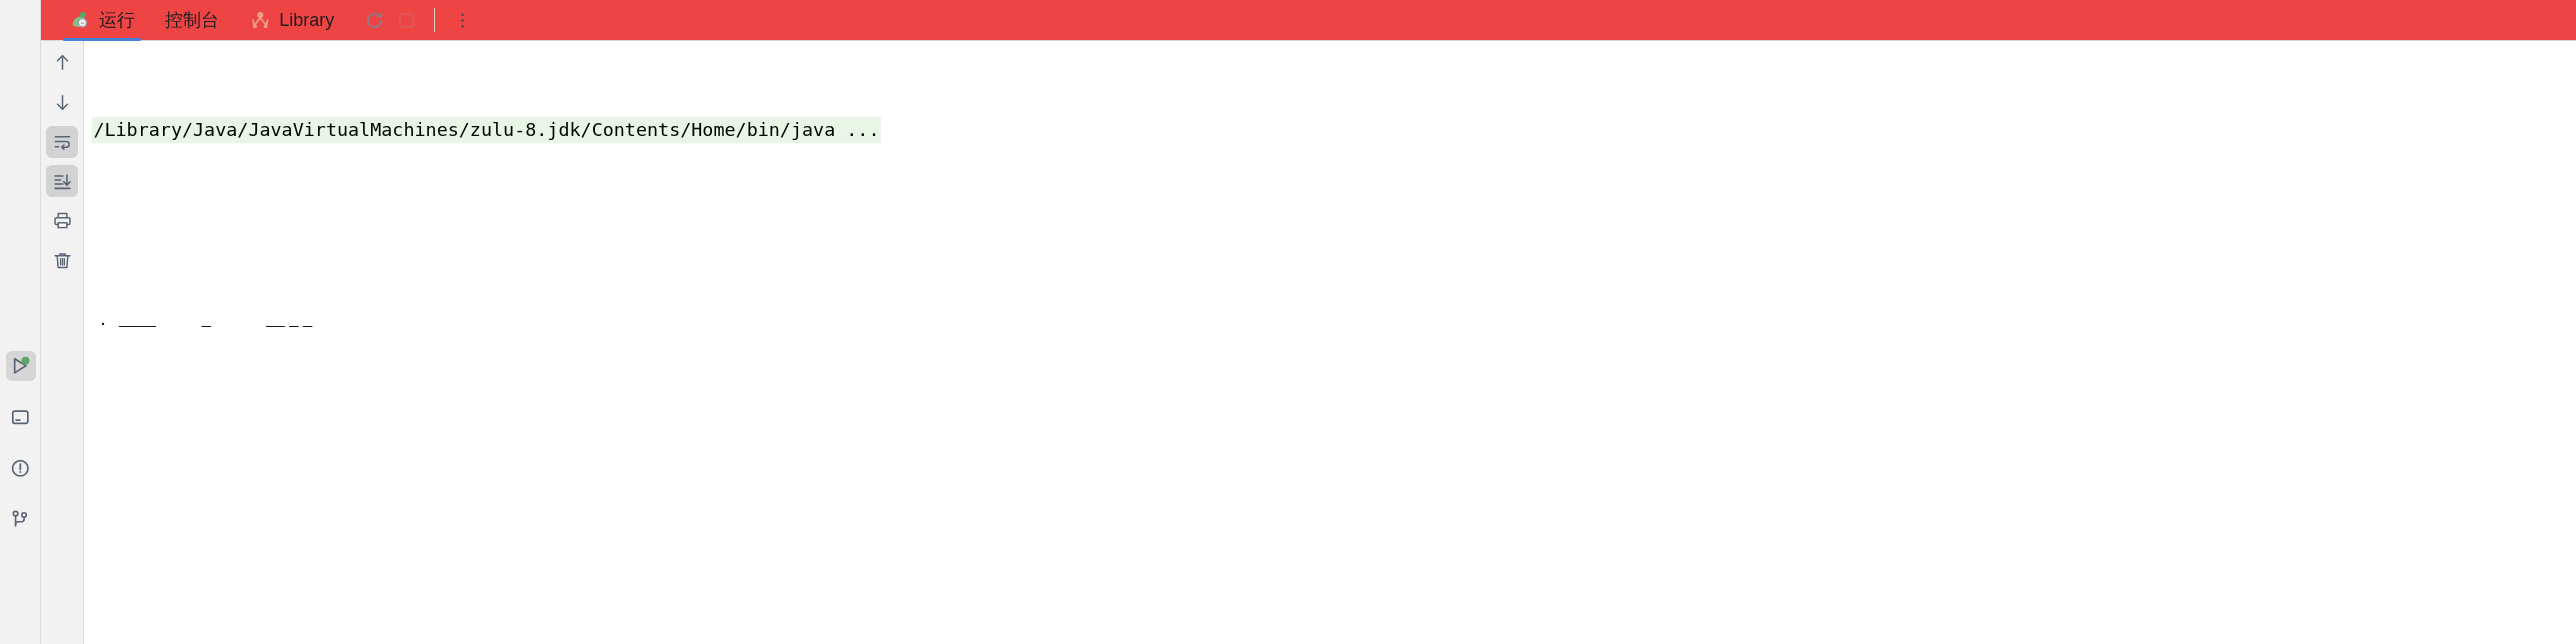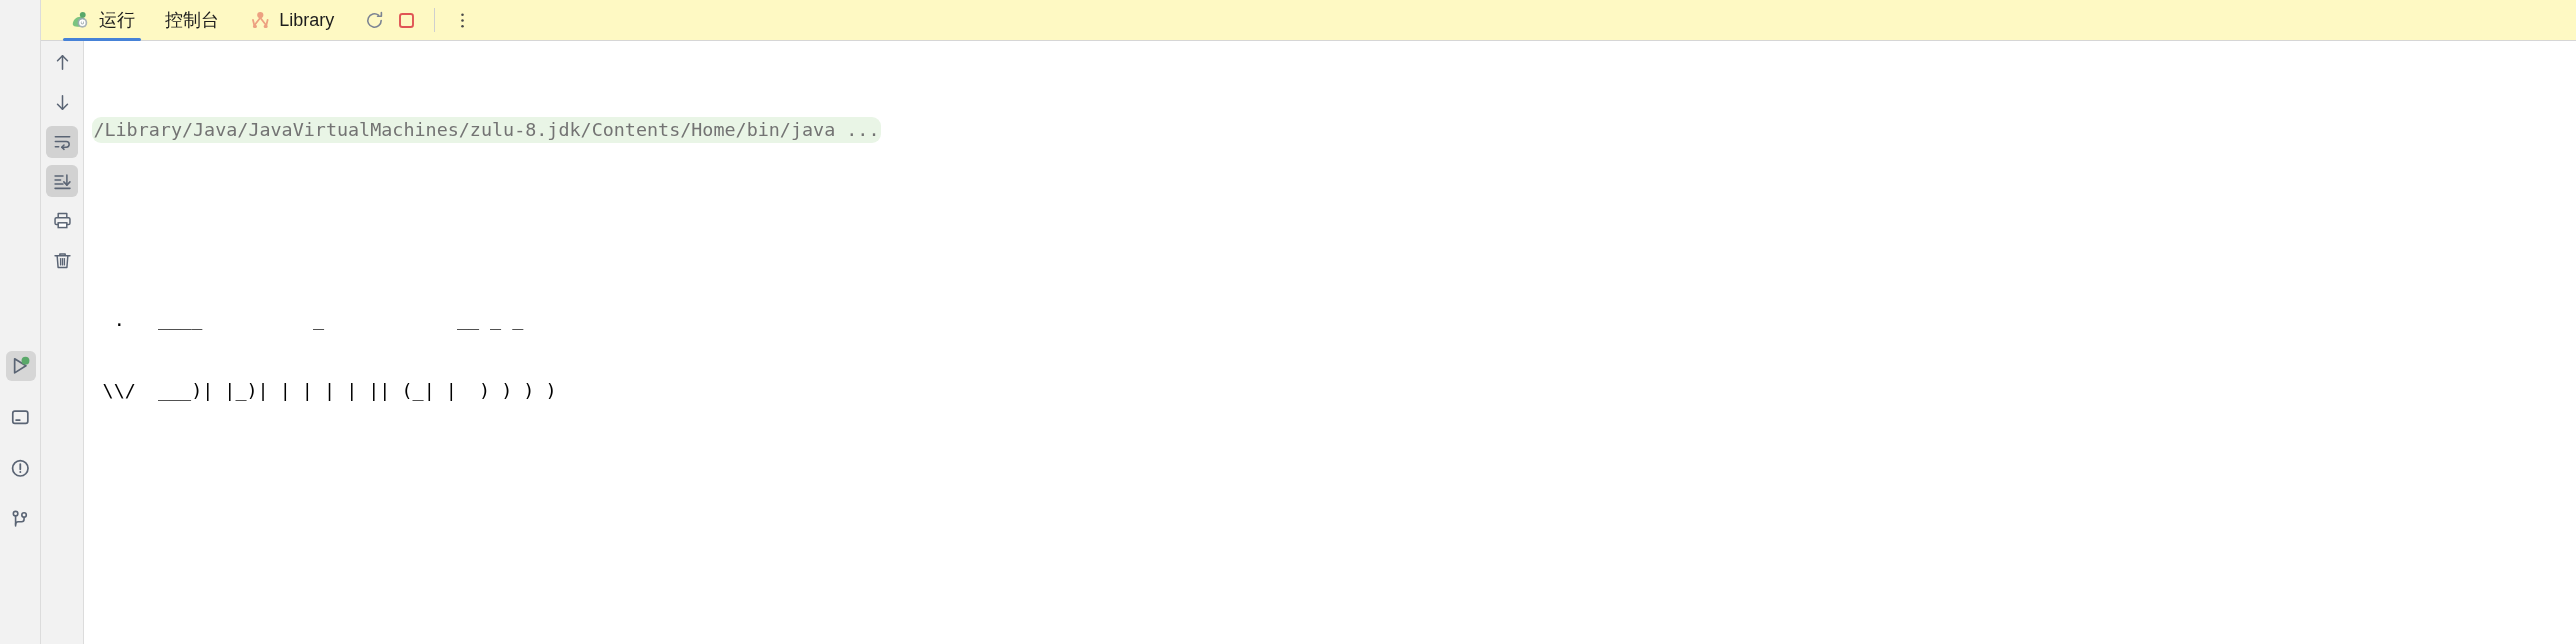--- a/index.html
+++ b/index.html
@@ -56,21 +56,21 @@
     display: flex;
     flex-direction: column;
     min-width: 0;
     height: 644px;
   }
 
   
   .run-toolbar {
     height: 41px;
     flex: 0 0 41px;
-    background: #fef9c3;
+    background: #ef4444;
     border-bottom: 0.9px solid #d6d6d6;
     display: flex;
     align-items: center;
     padding-left: 13px;
     gap: 0px;
     position: relative;
   }
   .tabitem {
     height: 41px;
     display: flex;
@@ -136,25 +136,24 @@
     font-size: 18.4px;
     line-height: 23.6px;
     white-space: pre;
     color: #000000;
     letter-spacing: 0px;
   }
   .cmdline {
     background: #e9f5e6;
     display: inline-block;
     padding: 0.9px 1.9px;
-    color: #737373;
-    border-radius: 9px;
+    color: #000000;
   }
   .blank { height: 23.6px; }
-  .artline { color: #000; }
+  .artline { color: #000; font-family: Liberation Serif, serif; }
   .banner-blue {
     color: #2d7bd8;
     text-decoration: underline;
   }
 
   svg { display: block; }
 </style>
 </head>
 <body>
 
@@ -343,21 +342,20 @@
 
       </div>
 
       <div class="console">
 
         <div><span class="cmdline">/Library/Java/JavaVirtualMachines/zulu-8.jdk/Contents/Home/bin/java ...</span></div>
 
         <div class="blank"></div>
 
         <div class="artline">  .   ____          _            __ _ _</div>
-        <div class="artline"> \\/  ___)| |_)| | | | | || (_| |  ) ) ) )</div>
         
         
 
         
 
         
 
         
 
         

